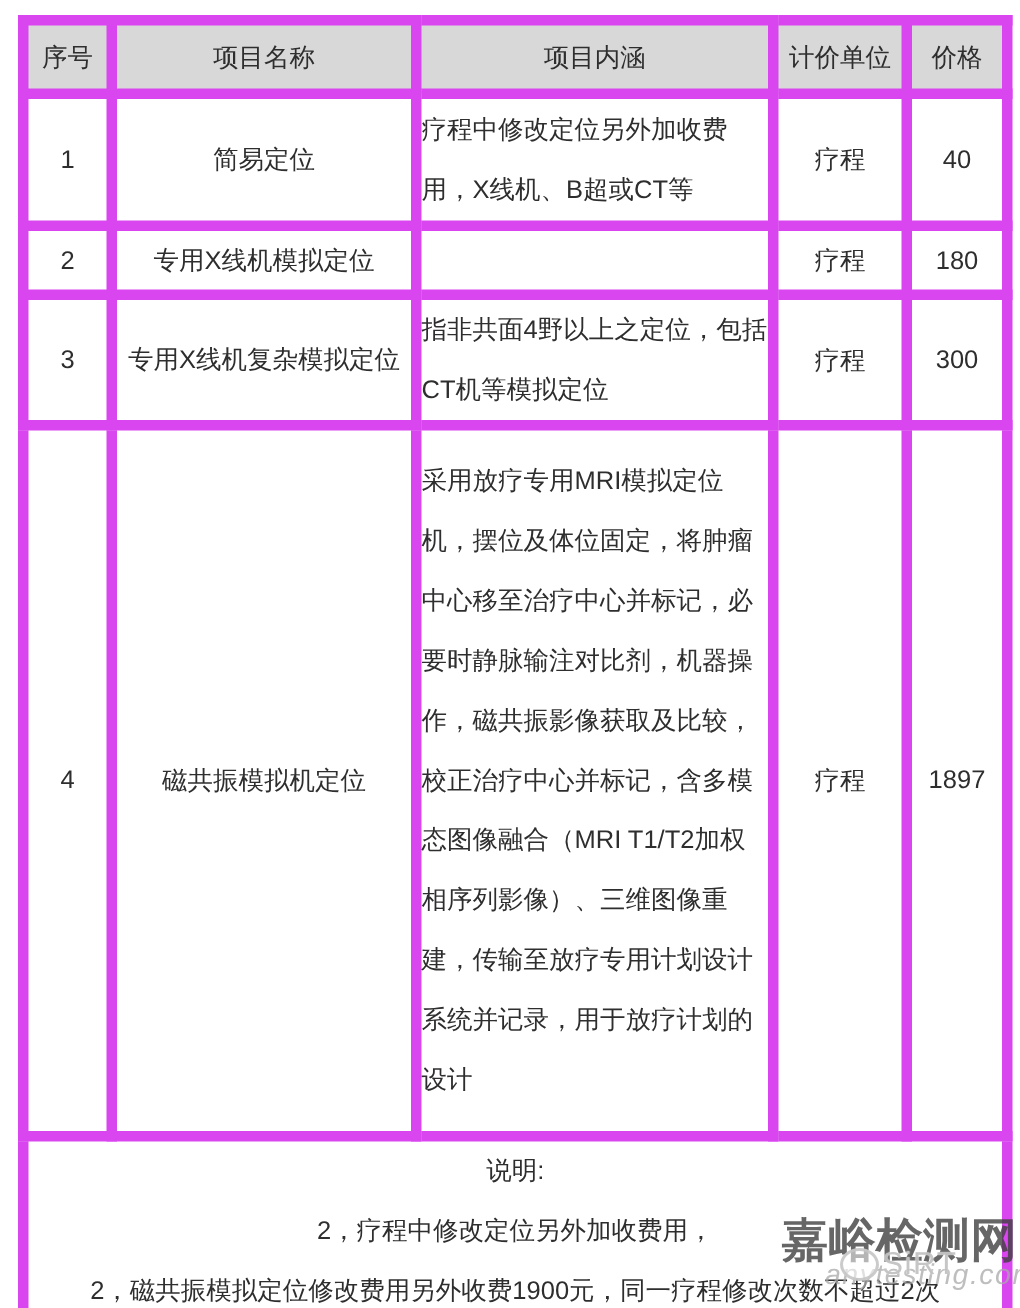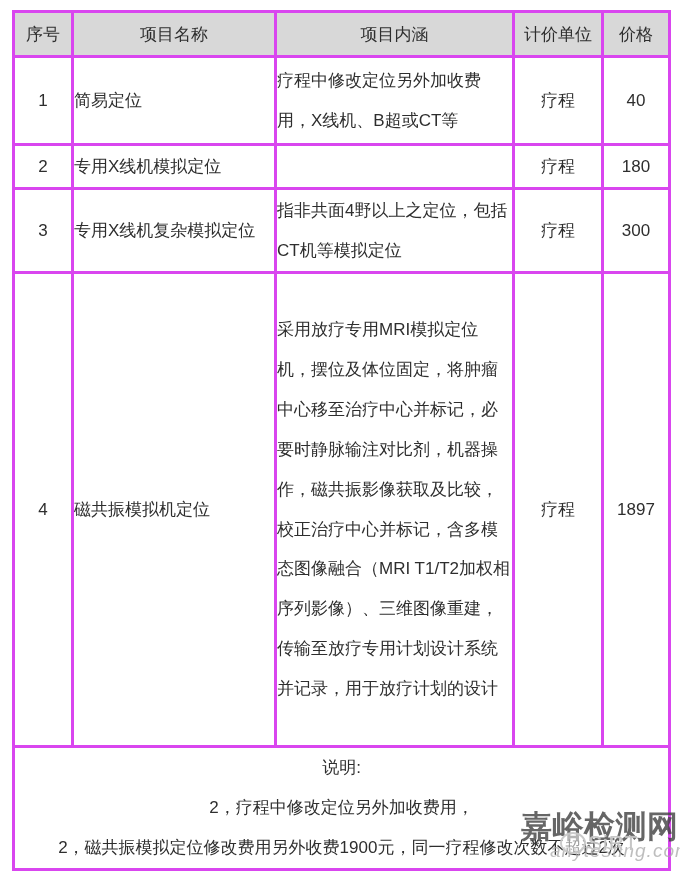--- a/index.html
+++ b/index.html
@@ -19,36 +19,36 @@
     position: absolute;
     left: 12px;
     top: 10px;
     width: 656px;
     border-collapse: collapse;
     table-layout: fixed;
     font-size: 17px;
   }
   .price-table th,
   .price-table td {
-    border: 3px solid #d946ef;
+    border: 7px solid #d946ef;
     padding: 0;
     vertical-align: middle;
     word-break: break-all;
   }
   .price-table th {
     background: #d8d8d8;
     font-weight: normal;
     height: 42px;
     text-align: center;
   }
   .c-no, .c-unit, .c-price {
     text-align: center;
   }
   .c-name {
-    text-align: left;
+    text-align: center;
     padding: 4px 6px 4px 10px;
     line-height: 2.3;
   }
   .c-content {
     text-align: left;
     padding: 4px 6px 4px 9px;
     line-height: 2.35;
   }
   tr.row-1 { height: 88px; }
   tr.row-2 { height: 44px; }

